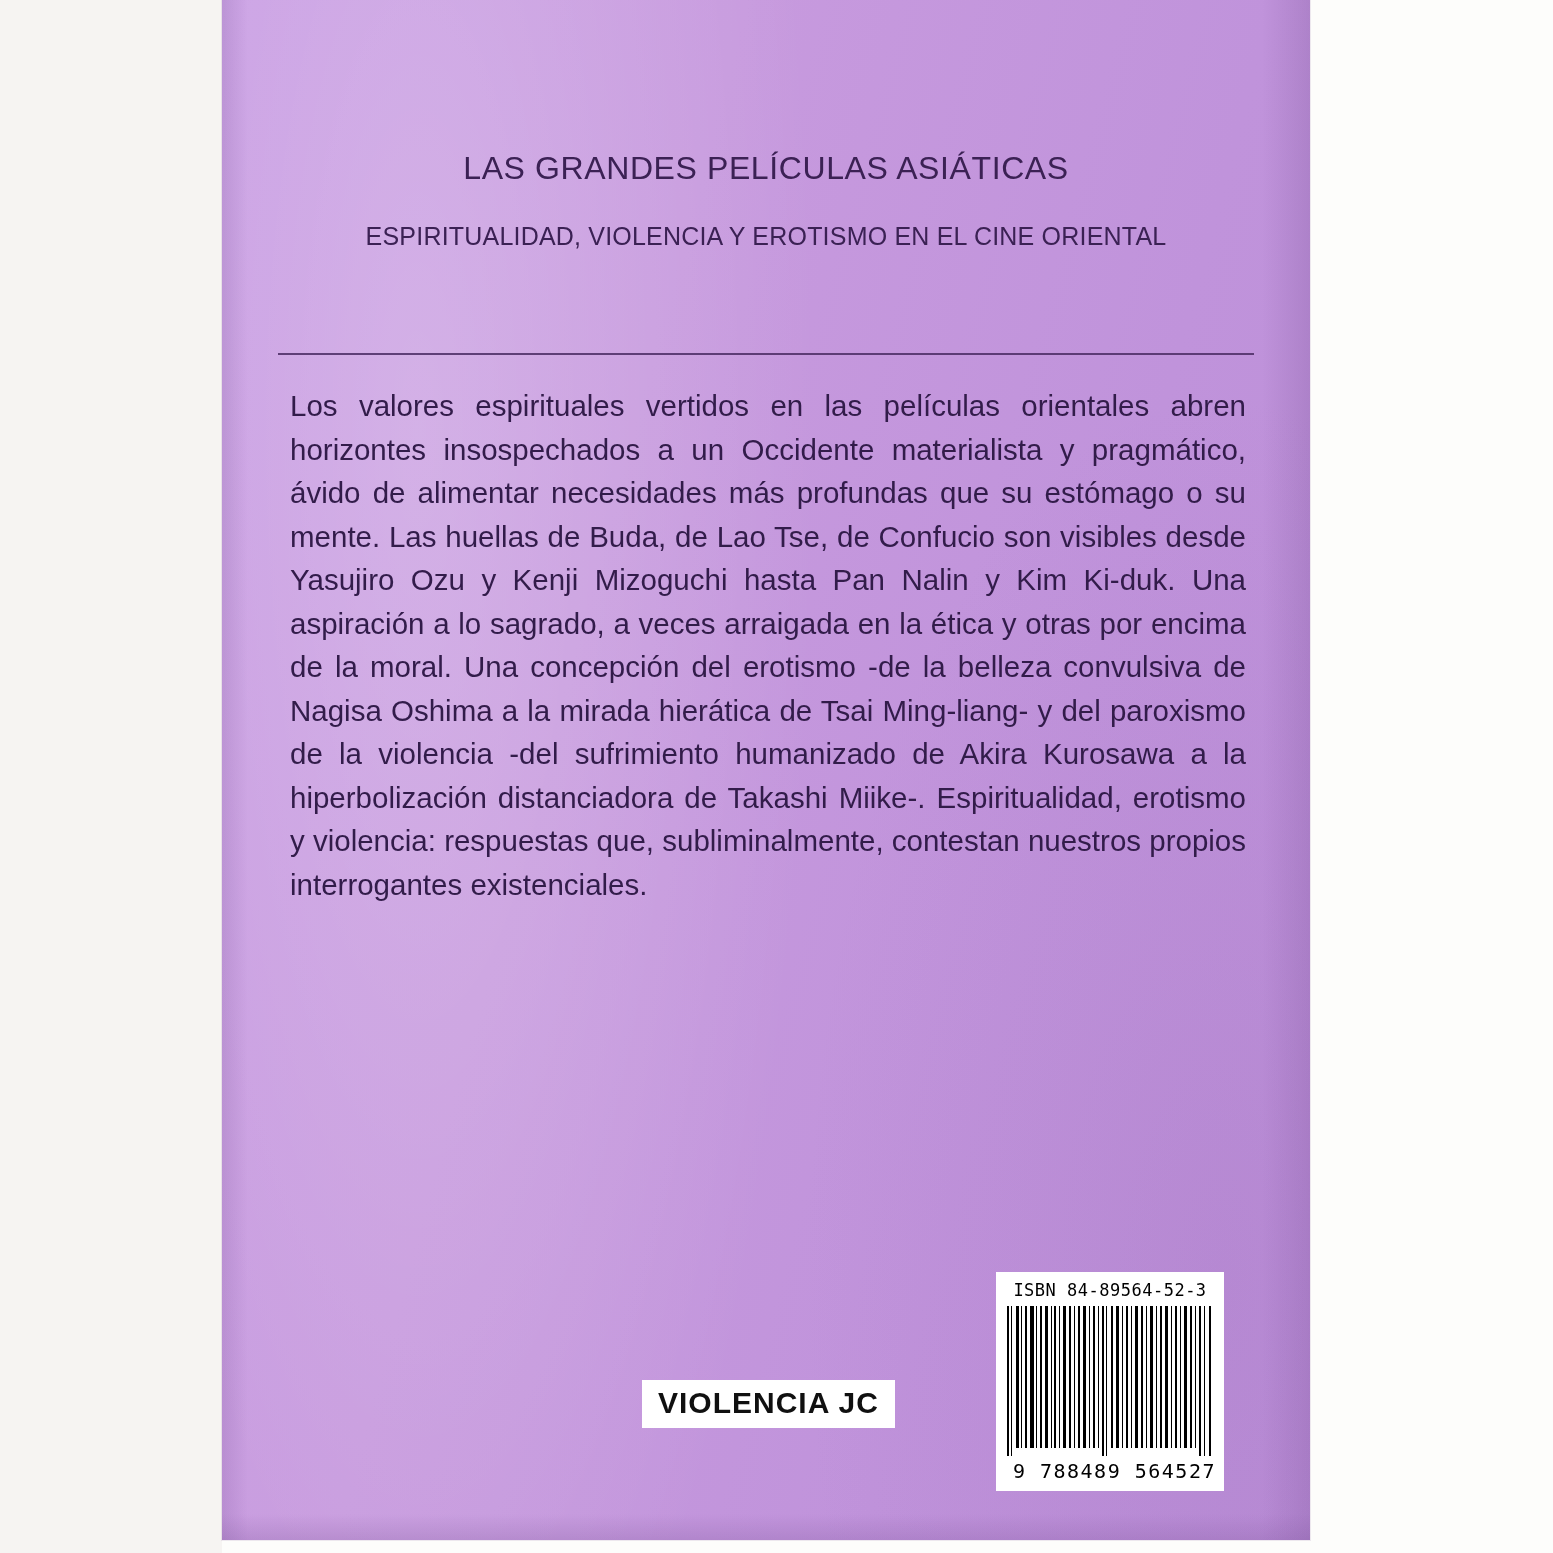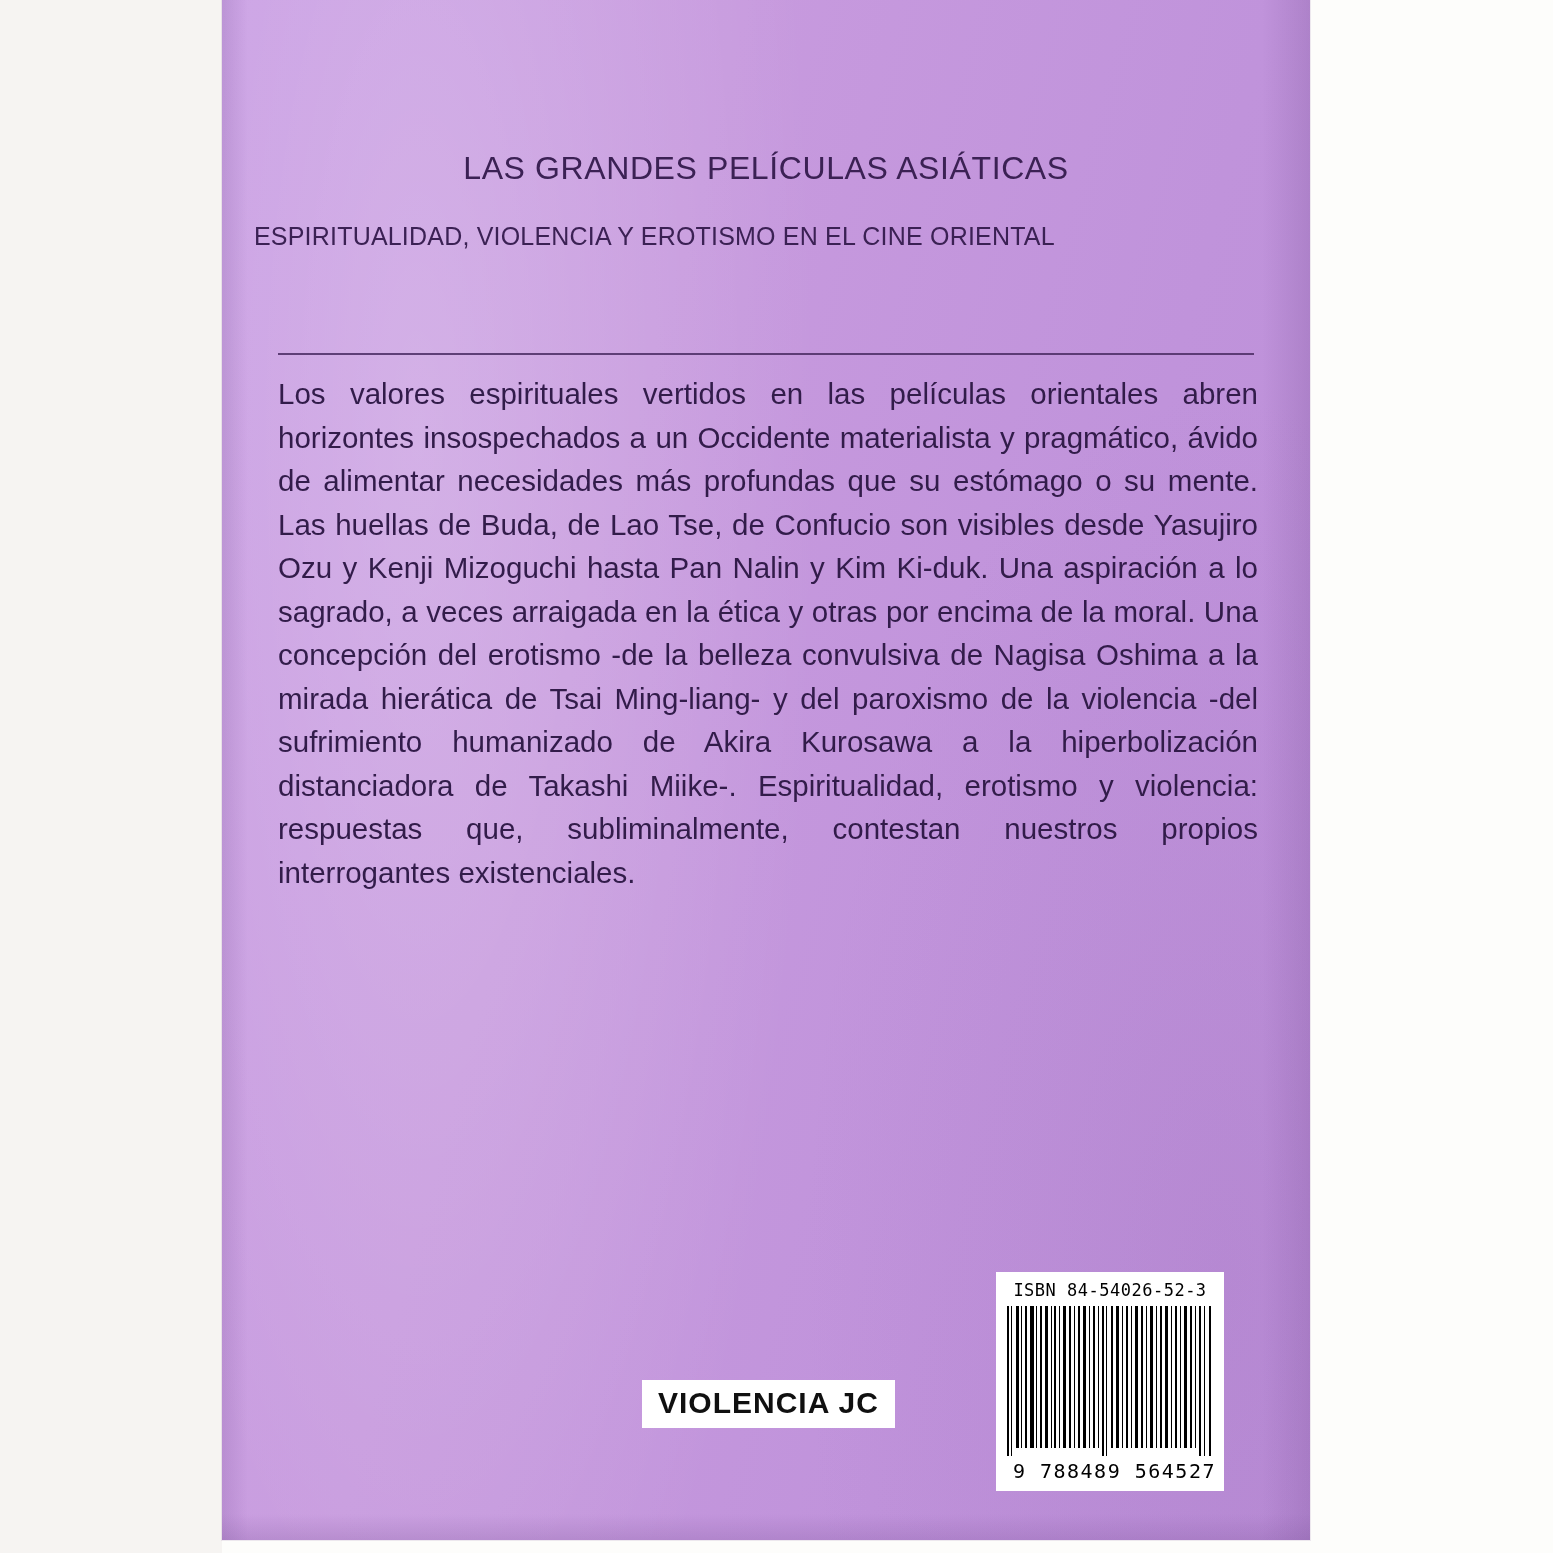--- a/index.html
+++ b/index.html
@@ -112,27 +112,26 @@
     font-size: 32px;
     letter-spacing: 0.6px;
     font-weight: 400;
     white-space: nowrap;
   }
   .subtitle {
     position: absolute;
     left: 0;
     right: 0;
     top: 222px;
-    text-align: left;
+    text-align: center;
     color: #3b2154;
     font-size: 25px;
     letter-spacing: 0.2px;
     font-weight: 400;
     white-space: nowrap;
-    margin-left: 32px;
   }
 
   .rule {
     position: absolute;
     left: 56px;
     right: 56px;
     top: 353px;
     height: 2px;
     background: #4a2c63;
     opacity: 0.85;
@@ -144,21 +143,21 @@
     left: 56px;
     right: 52px;
     top: 372px;
     color: #321c4a;
     font-size: 29.5px;
     line-height: 43.5px;
     text-align: justify;
     text-justify: inter-word;
   }
   .blurb p {
-    margin: 0;
+    margin: 12px;
   }
 
   
   .publisher {
     position: absolute;
     left: 420px;
     top: 1380px;
     background: #ffffff;
     color: #101010;
     font-size: 30px;
@@ -222,21 +221,21 @@
 
       <div class="rule"></div>
 
       <div class="blurb">
         <p>Los valores espirituales vertidos en las películas orientales abren horizontes insospechados a un Occidente materialista y pragmático, ávido de alimentar necesidades más profundas que su estómago o su mente. Las huellas de Buda, de Lao Tse, de Confucio son visibles desde Yasujiro Ozu y Kenji Mizoguchi hasta Pan Nalin y Kim Ki-duk. Una aspiración a lo sagrado, a veces arraigada en la ética y otras por encima de la moral. Una concepción del erotismo -de la belleza convulsiva de Nagisa Oshima a la mirada hierática de Tsai Ming-liang- y del paroxismo de la violencia -del sufrimiento humanizado de Akira Kurosawa a la hiperbolización distanciadora de Takashi Miike-. Espiritualidad, erotismo y violencia: respuestas que, subliminalmente, contestan nuestros propios interrogantes existenciales.</p>
       </div>
 
       <div class="publisher">VIOLENCIA JC</div>
 
       <div class="barcode-block">
-        <div class="isbn-text">ISBN 84-54026-52-3</div>
+        <div class="isbn-text">ISBN 84-89564-52-3</div>
 
         <svg class="bars" viewBox="0 0 212 150" preserveAspectRatio="none">
           <rect x="0" y="0" width="212" height="150" fill="#ffffff"></rect>
           <g fill="#000000">
             <rect x="3" y="0" width="2" height="150"></rect>
             <rect x="7" y="0" width="1" height="150"></rect>
             <rect x="12" y="0" width="3" height="142"></rect>
             <rect x="17" y="0" width="1" height="142"></rect>
             <rect x="21" y="0" width="2" height="142"></rect>
             <rect x="26" y="0" width="4" height="142"></rect>

